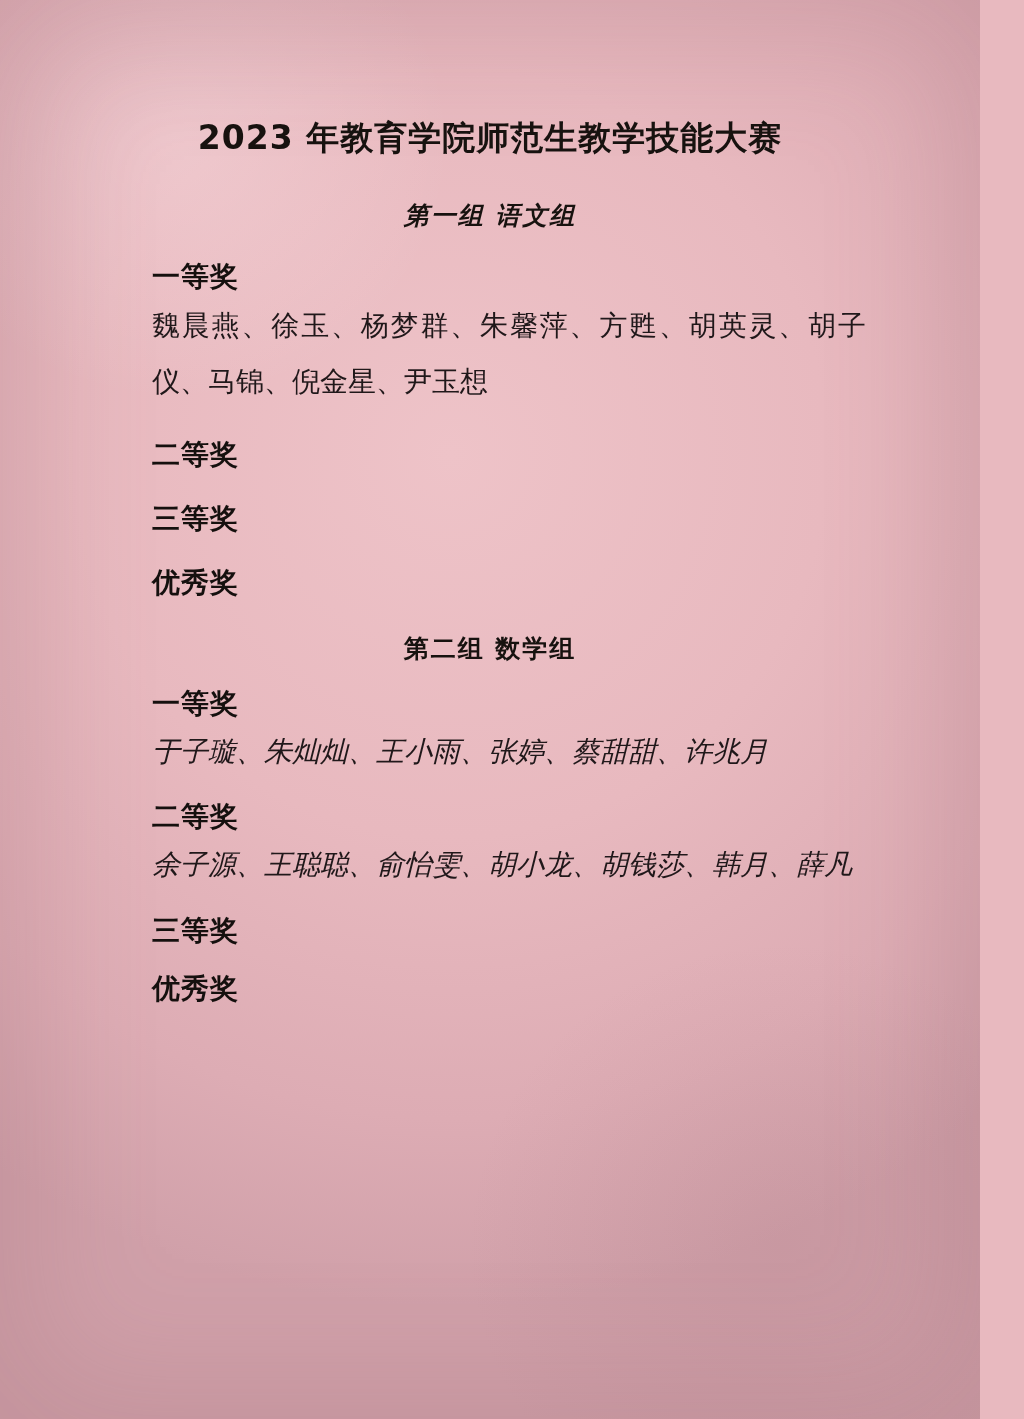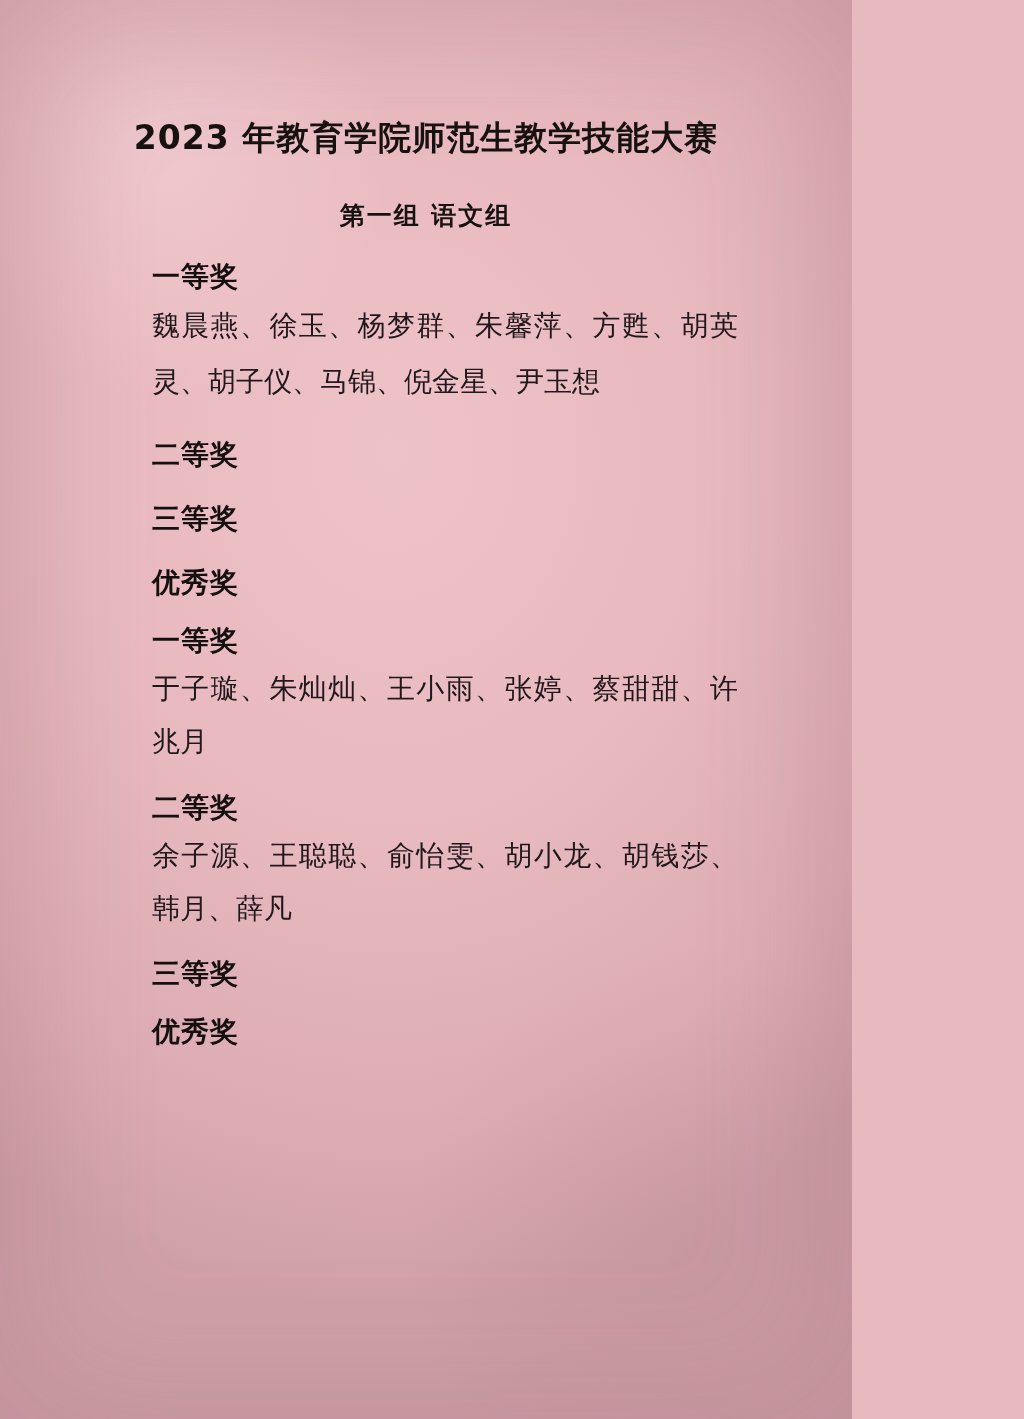--- a/index.html
+++ b/index.html
@@ -10,21 +10,21 @@
     width: 1024px;
     height: 1419px;
     overflow: hidden;
     font-family: "Liberation Serif", "DejaVu Serif", serif;
     background: #e8b9bf;
   }
 
   
   .page {
     position: relative;
-    width: 852px;
+    width: 980px;
     height: 1419px;
     background:
       radial-gradient(ellipse 85% 60% at 46% 32%, #eec3c8 0%, #e8b9bf 45%, #ddacb4 78%, #d0a0a9 100%);
     overflow: hidden;
   }
   .page::before {
     
     content: "";
     position: absolute;
     inset: 0;
@@ -89,29 +89,31 @@
     line-height: 2.0;
     padding-left: 48px;
     padding-right: 10px;
     text-align: justify;
     text-justify: inter-ideograph;
     font-family: "Liberation Serif", "DejaVu Serif", serif;
   }
 
   .group-block.first .group-heading {
     margin-top: 36px;
+    font-style: italic;
   }
   .group-block.second .group-heading {
     margin-top: 30px;
   }
   .group-block.second .award-label {
     margin-top: 20px;
   }
   .group-block.second .award-names {
     line-height: 1.9;
+    font-style: italic;
   }
 </style>
 </head>
 <body>
 
 <div class="page">
   <div class="content">
 
     <div class="doc-title">
       <span>2023 年教育学院师范生教学技能大赛</span>
@@ -124,20 +126,21 @@
       <div class="award-names">魏晨燕、徐玉、杨梦群、朱馨萍、方甦、胡英灵、胡子仪、马锦、倪金星、尹玉想</div>
 
       <div class="award-label">二等奖</div>
 
       <div class="award-label">三等奖</div>
 
       <div class="award-label">优秀奖</div>
     </div>
 
     <div class="group-block second">
+      <div class="group-heading">第二组  数学组</div>
 
       <div class="award-label">一等奖</div>
       <div class="award-names">于子璇、朱灿灿、王小雨、张婷、蔡甜甜、许兆月</div>
 
       <div class="award-label">二等奖</div>
       <div class="award-names">余子源、王聪聪、俞怡雯、胡小龙、胡钱莎、韩月、薛凡</div>
 
       <div class="award-label">三等奖</div>
 
       <div class="award-label">优秀奖</div>

